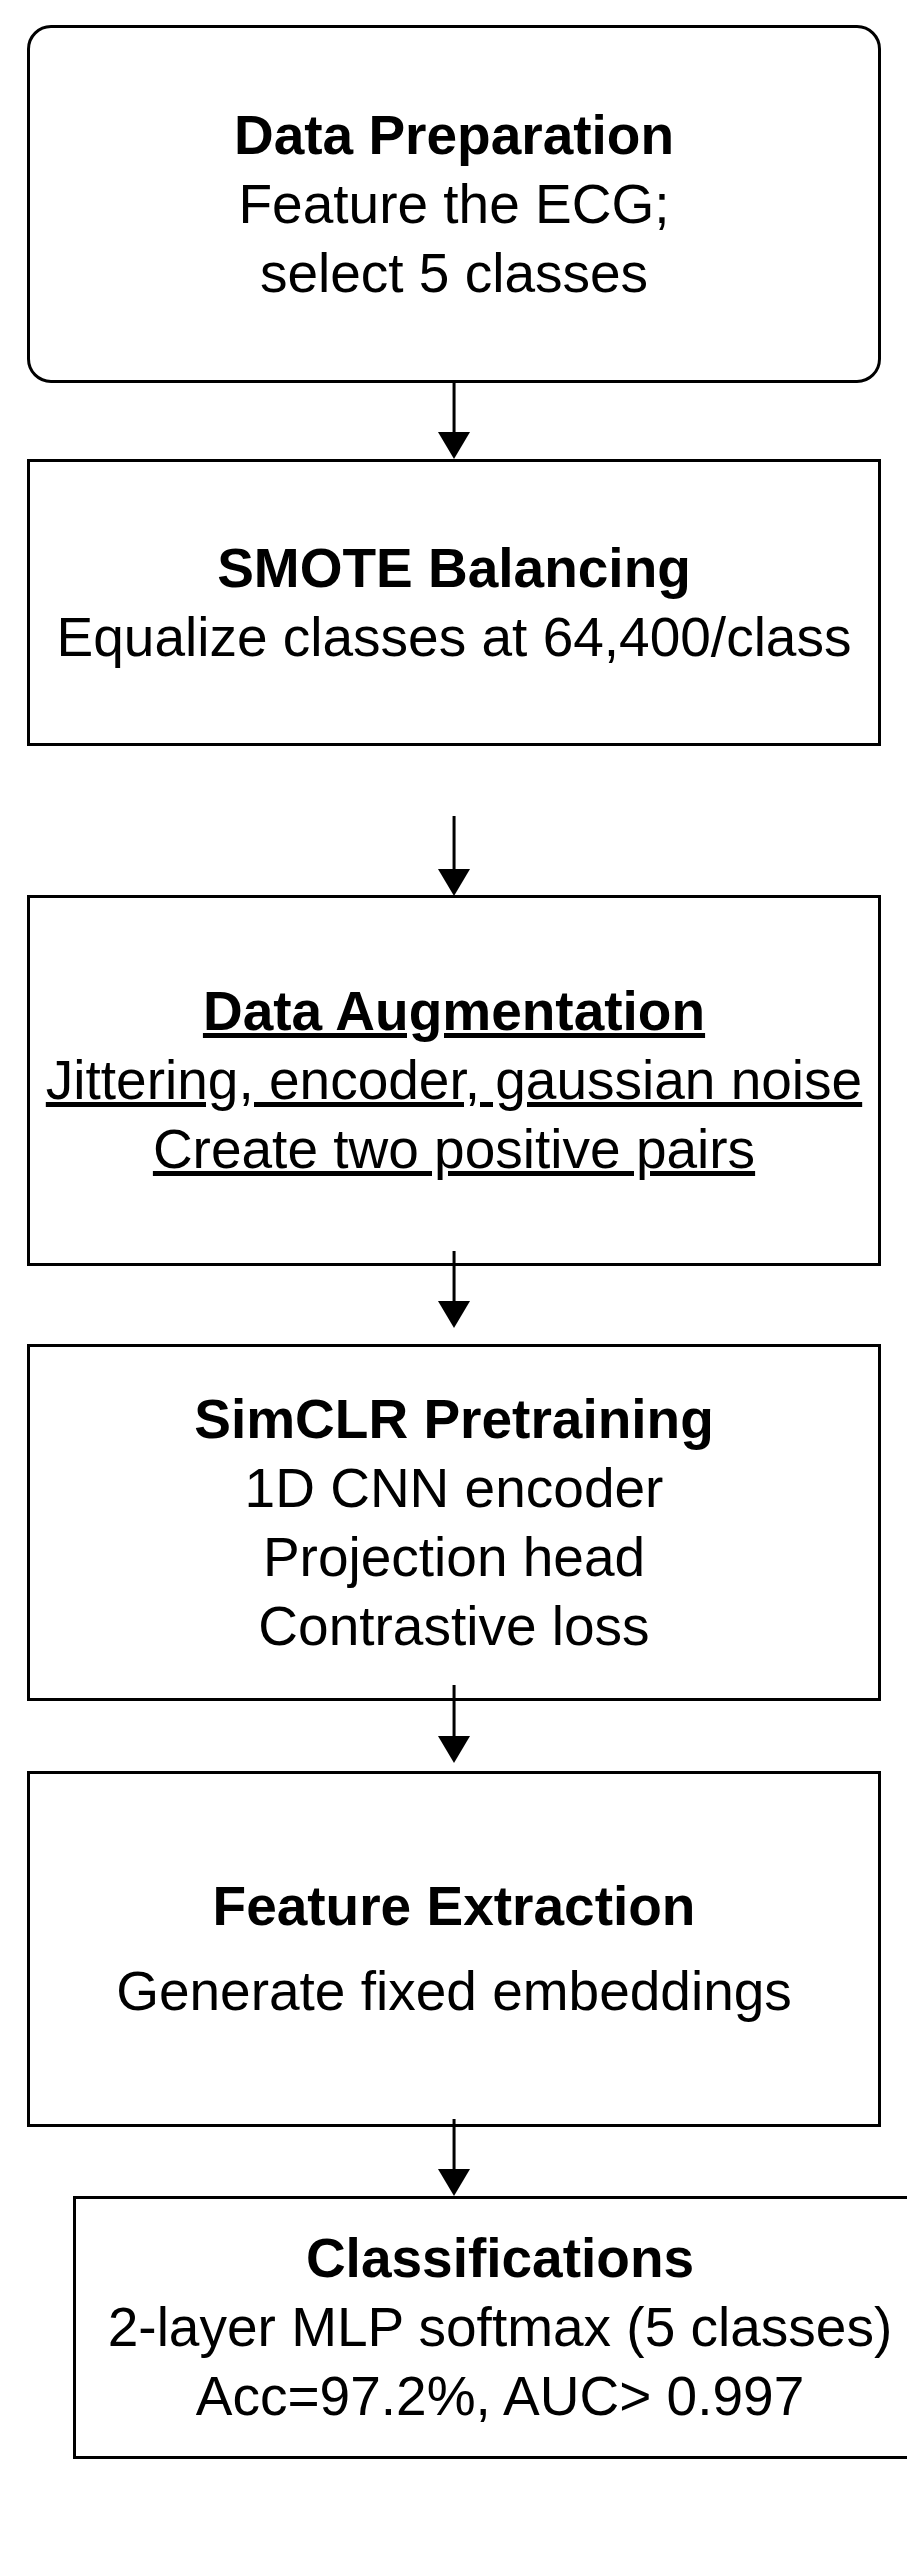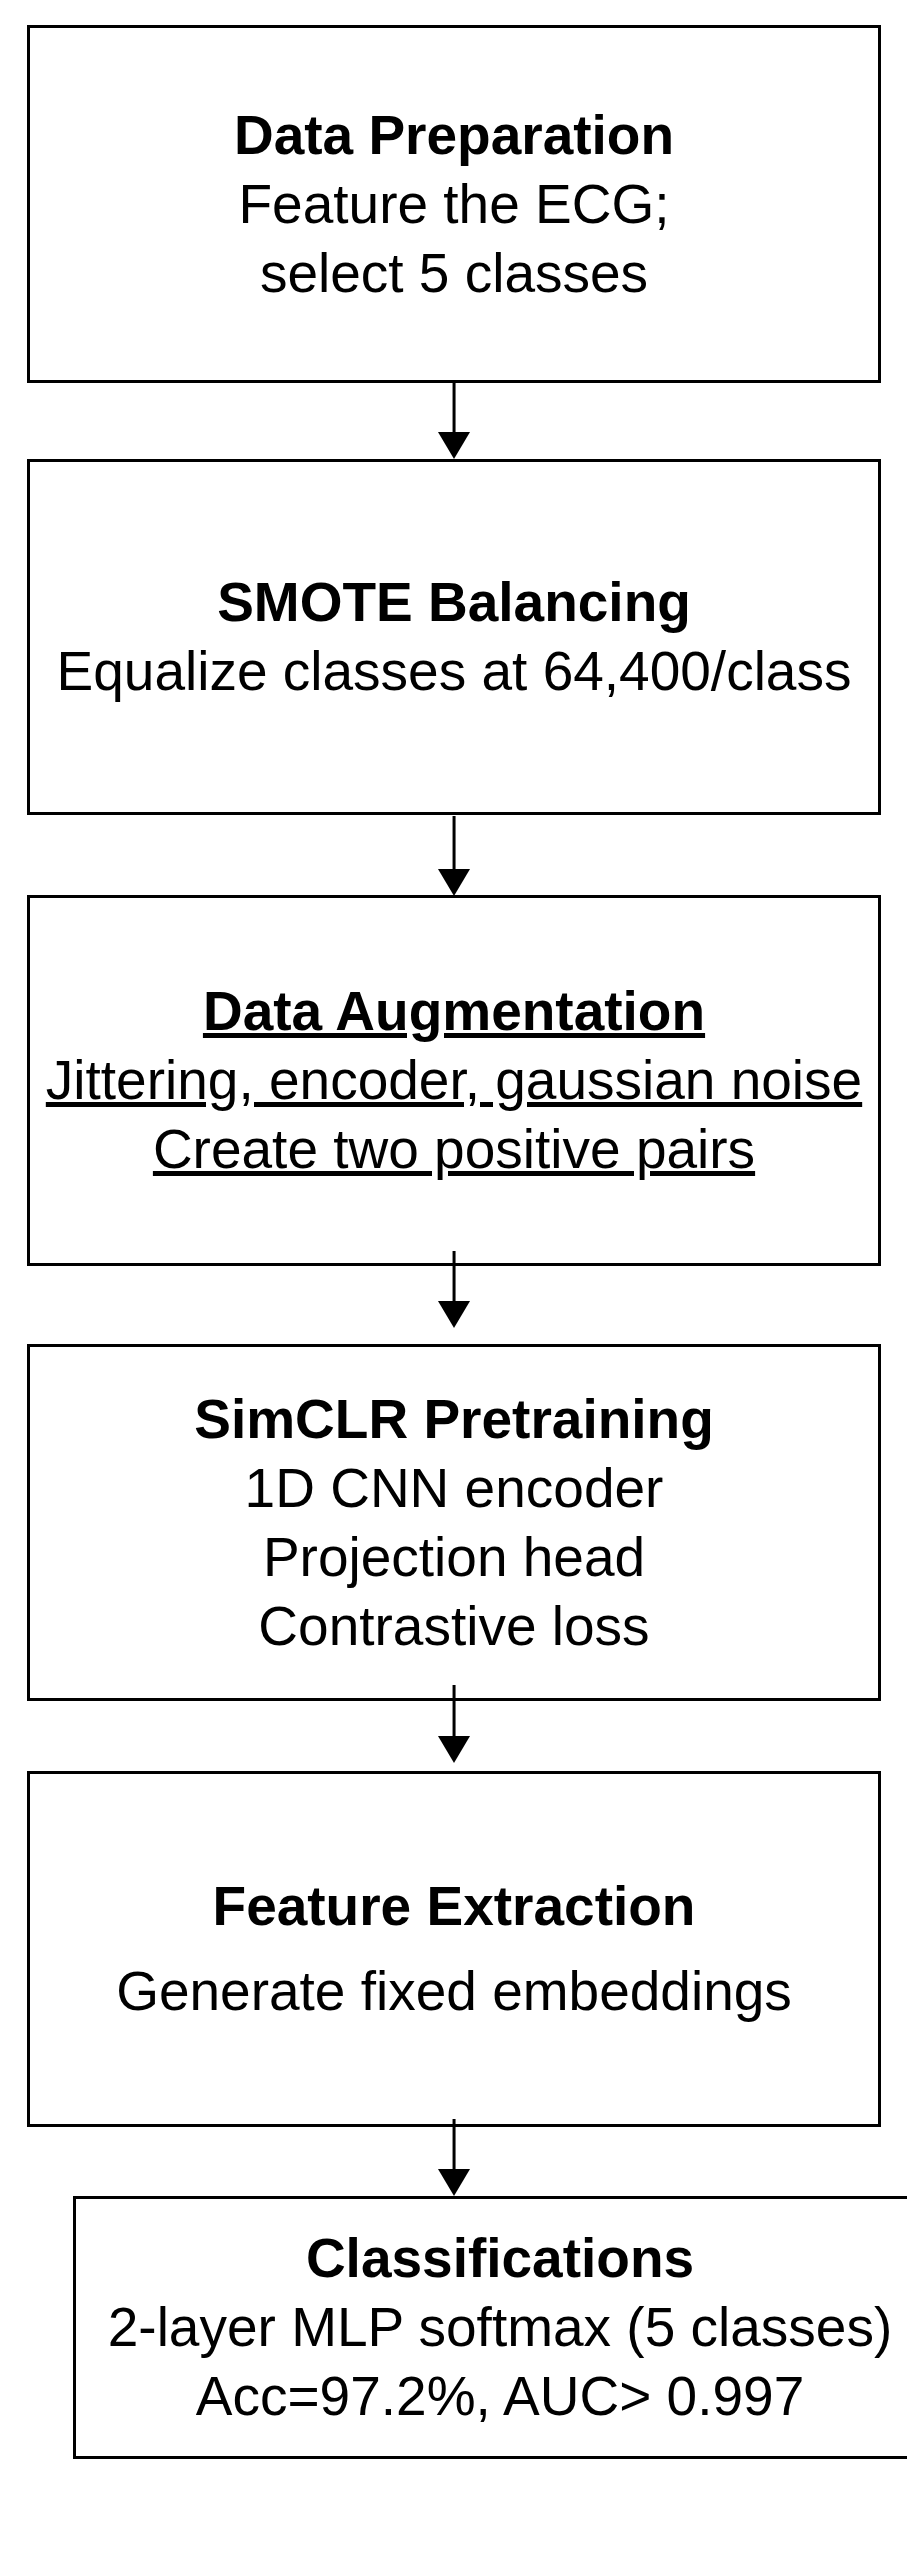--- a/index.html
+++ b/index.html
@@ -33,22 +33,22 @@
     font-weight: bold;
     line-height: 69px;
     white-space: nowrap;
   }
   .box .line {
     font-size: 55px;
     font-weight: normal;
     line-height: 69px;
     white-space: nowrap;
   }
-  .box1 { top: 25px;   height: 358px; }
-  .box2 { top: 459px;  height: 356px; }
+  .box1 { top: 25px;   height: 358px; border-radius: 24px; }
+  .box2 { top: 459px;  height: 287px; }
   .box3 { top: 895px; height: 371px; text-decoration: underline; }
   .box4 { top: 1328px; height: 357px; margin-top: 16px; }
   .box5 { top: 1771px; height: 356px; gap: 16px; }
   .box6 { top: 2196px; height: 263px; margin-left: 46px; }
 
   .arrow {
     position: absolute;
     left: 438px;
     width: 32px;
   }

